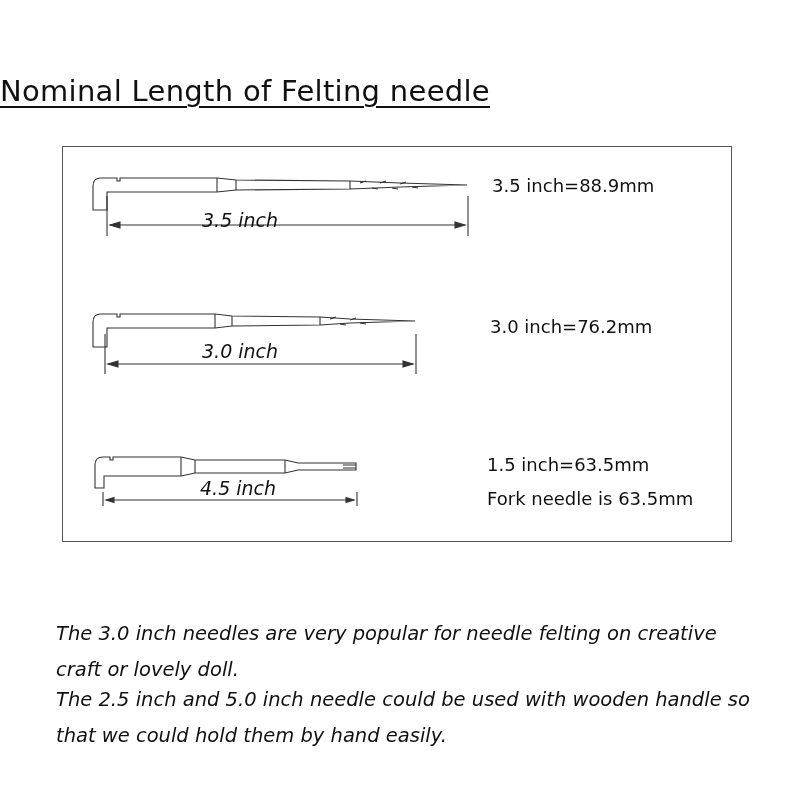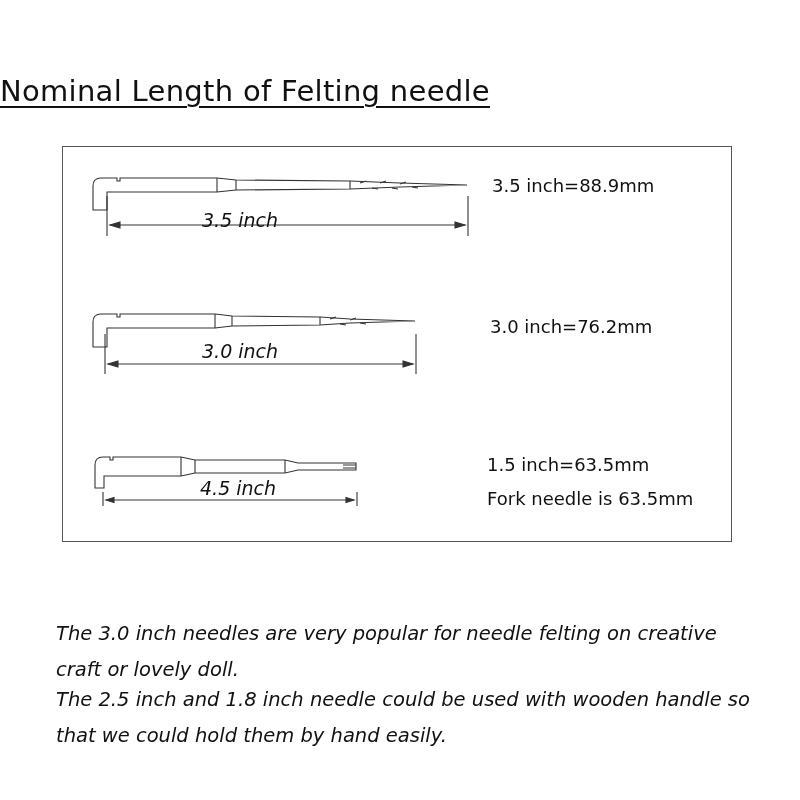--- a/index.html
+++ b/index.html
@@ -66,13 +66,13 @@
 <div class="lbl" style="left:202px;top:201px;margin-top:8px;">3.5 inch</div>
 <div class="lbl" style="left:202px;top:340px;text-align:center;">3.0 inch</div>
 <div class="lbl" style="left:200px;top:477px;">4.5 inch</div>
 
 <div class="eq" style="left:492px;top:175px;">3.5 inch=88.9mm</div>
 <div class="eq" style="left:490px;top:316px;">3.0 inch=76.2mm</div>
 <div class="eq" style="left:487px;top:454px;">1.5 inch=63.5mm</div>
 <div class="eq" style="left:487px;top:488px;">Fork needle is 63.5mm</div>
 
 <div class="para" style="top:576px;width:700px;margin-top:40px;">The 3.0 inch needles are very popular for needle felting on creative craft or lovely doll.</div>
-<div class="para" style="top:682px;width:700px;">The 2.5 inch and 1.8 inch needle could be used with wooden handle so that we could hold them by hand easily.</div>
+<div class="para" style="top:682px;width:700px;">The 2.5 inch and 5.0 inch needle could be used with wooden handle so that we could hold them by hand easily.</div>
 
 </body></html>

